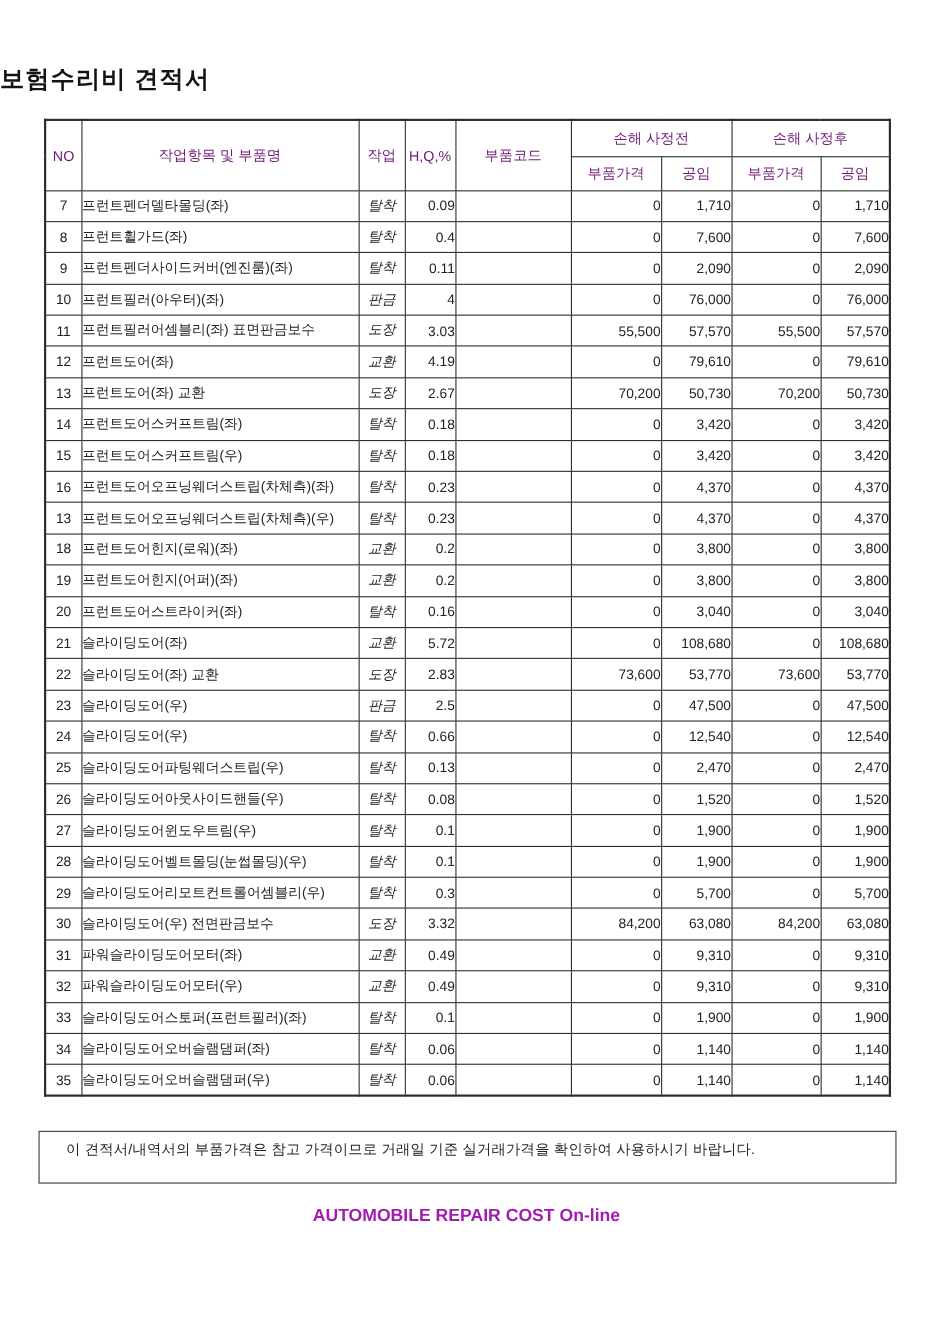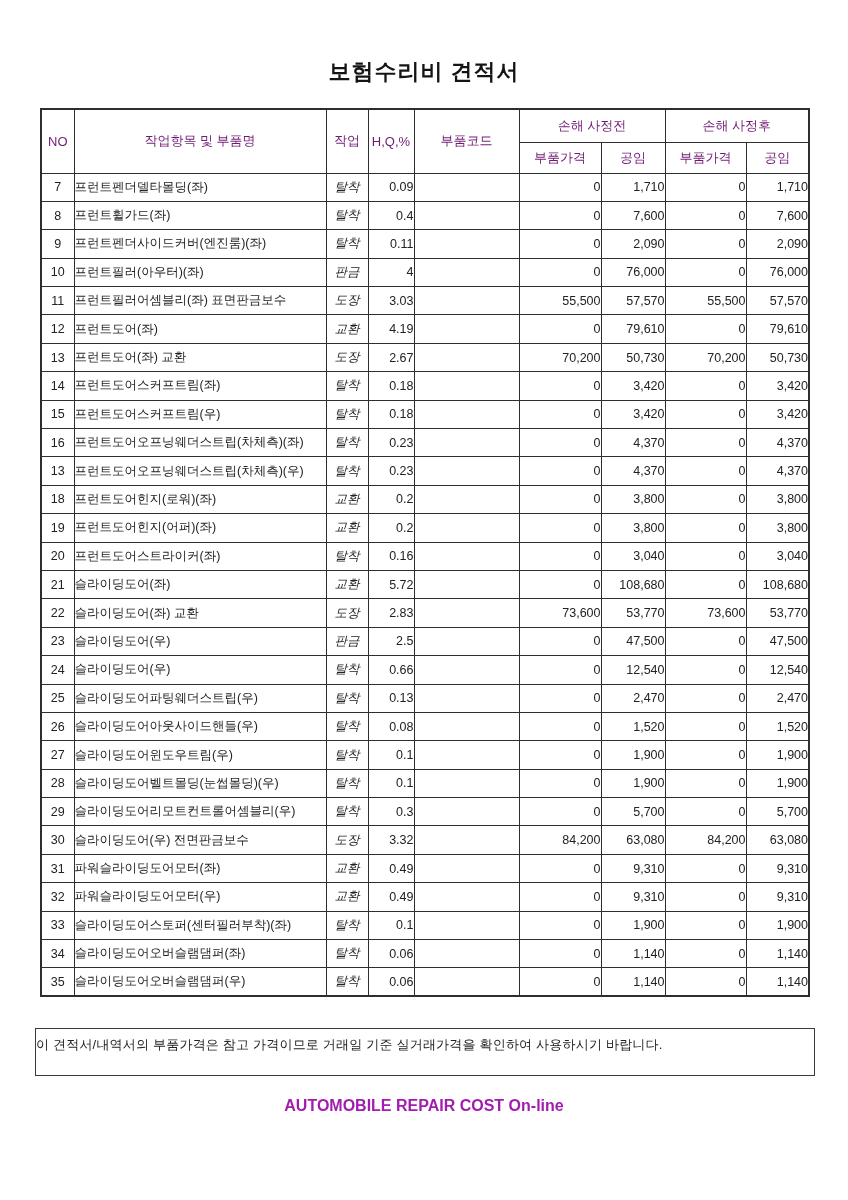--- a/index.html
+++ b/index.html
@@ -12,21 +12,21 @@
   .page {
     position: relative;
     width: 848px;
     height: 1200px;
     background: #ffffff;
     overflow: hidden;
   }
   .doc-title {
     margin: 0;
     padding-top: 57px;
-    text-align: center;
+    text-align: left;
     font-size: 22px;
     font-weight: bold;
     letter-spacing: 1px;
     color: #141414;
   }
   table.estimate {
     border-collapse: collapse;
     table-layout: fixed;
     width: 768px;
     margin: 21px 0 0 40px;
@@ -65,21 +65,21 @@
   td.c-hq   { text-align: right; padding-right: 9px; }
   td.c-code { }
   td.c-num  { text-align: right; padding-right: 7px; }
 
   .notice-box {
     box-sizing: border-box;
     width: 780px;
     margin: 31px 0 0 35px;
     min-height: 48px;
     border: 1.5px solid #3a3a3a;
-    padding: 7px 0;
+    padding: 7px 24px;
     font-size: 13px;
     color: #222;
     letter-spacing: 0.2px;
   }
   .brand-line {
     margin-top: 21px;
     text-align: center;
     font-size: 16px;
     font-weight: bold;
     color: #a21caf;
@@ -409,21 +409,21 @@
       <td class="c-work">교환</td>
       <td class="c-hq">0.49</td>
       <td class="c-code"></td>
       <td class="c-num">0</td>
       <td class="c-num">9,310</td>
       <td class="c-num">0</td>
       <td class="c-num">9,310</td>
     </tr>
         <tr>
       <td class="c-no">33</td>
-      <td class="c-item">슬라이딩도어스토퍼(센터필러부착)(좌)</td>
+      <td class="c-item">슬라이딩도어스토퍼(프런트필러)(좌)</td>
       <td class="c-work">탈착</td>
       <td class="c-hq">0.1</td>
       <td class="c-code"></td>
       <td class="c-num">0</td>
       <td class="c-num">1,900</td>
       <td class="c-num">0</td>
       <td class="c-num">1,900</td>
     </tr>
         <tr>
       <td class="c-no">34</td>

